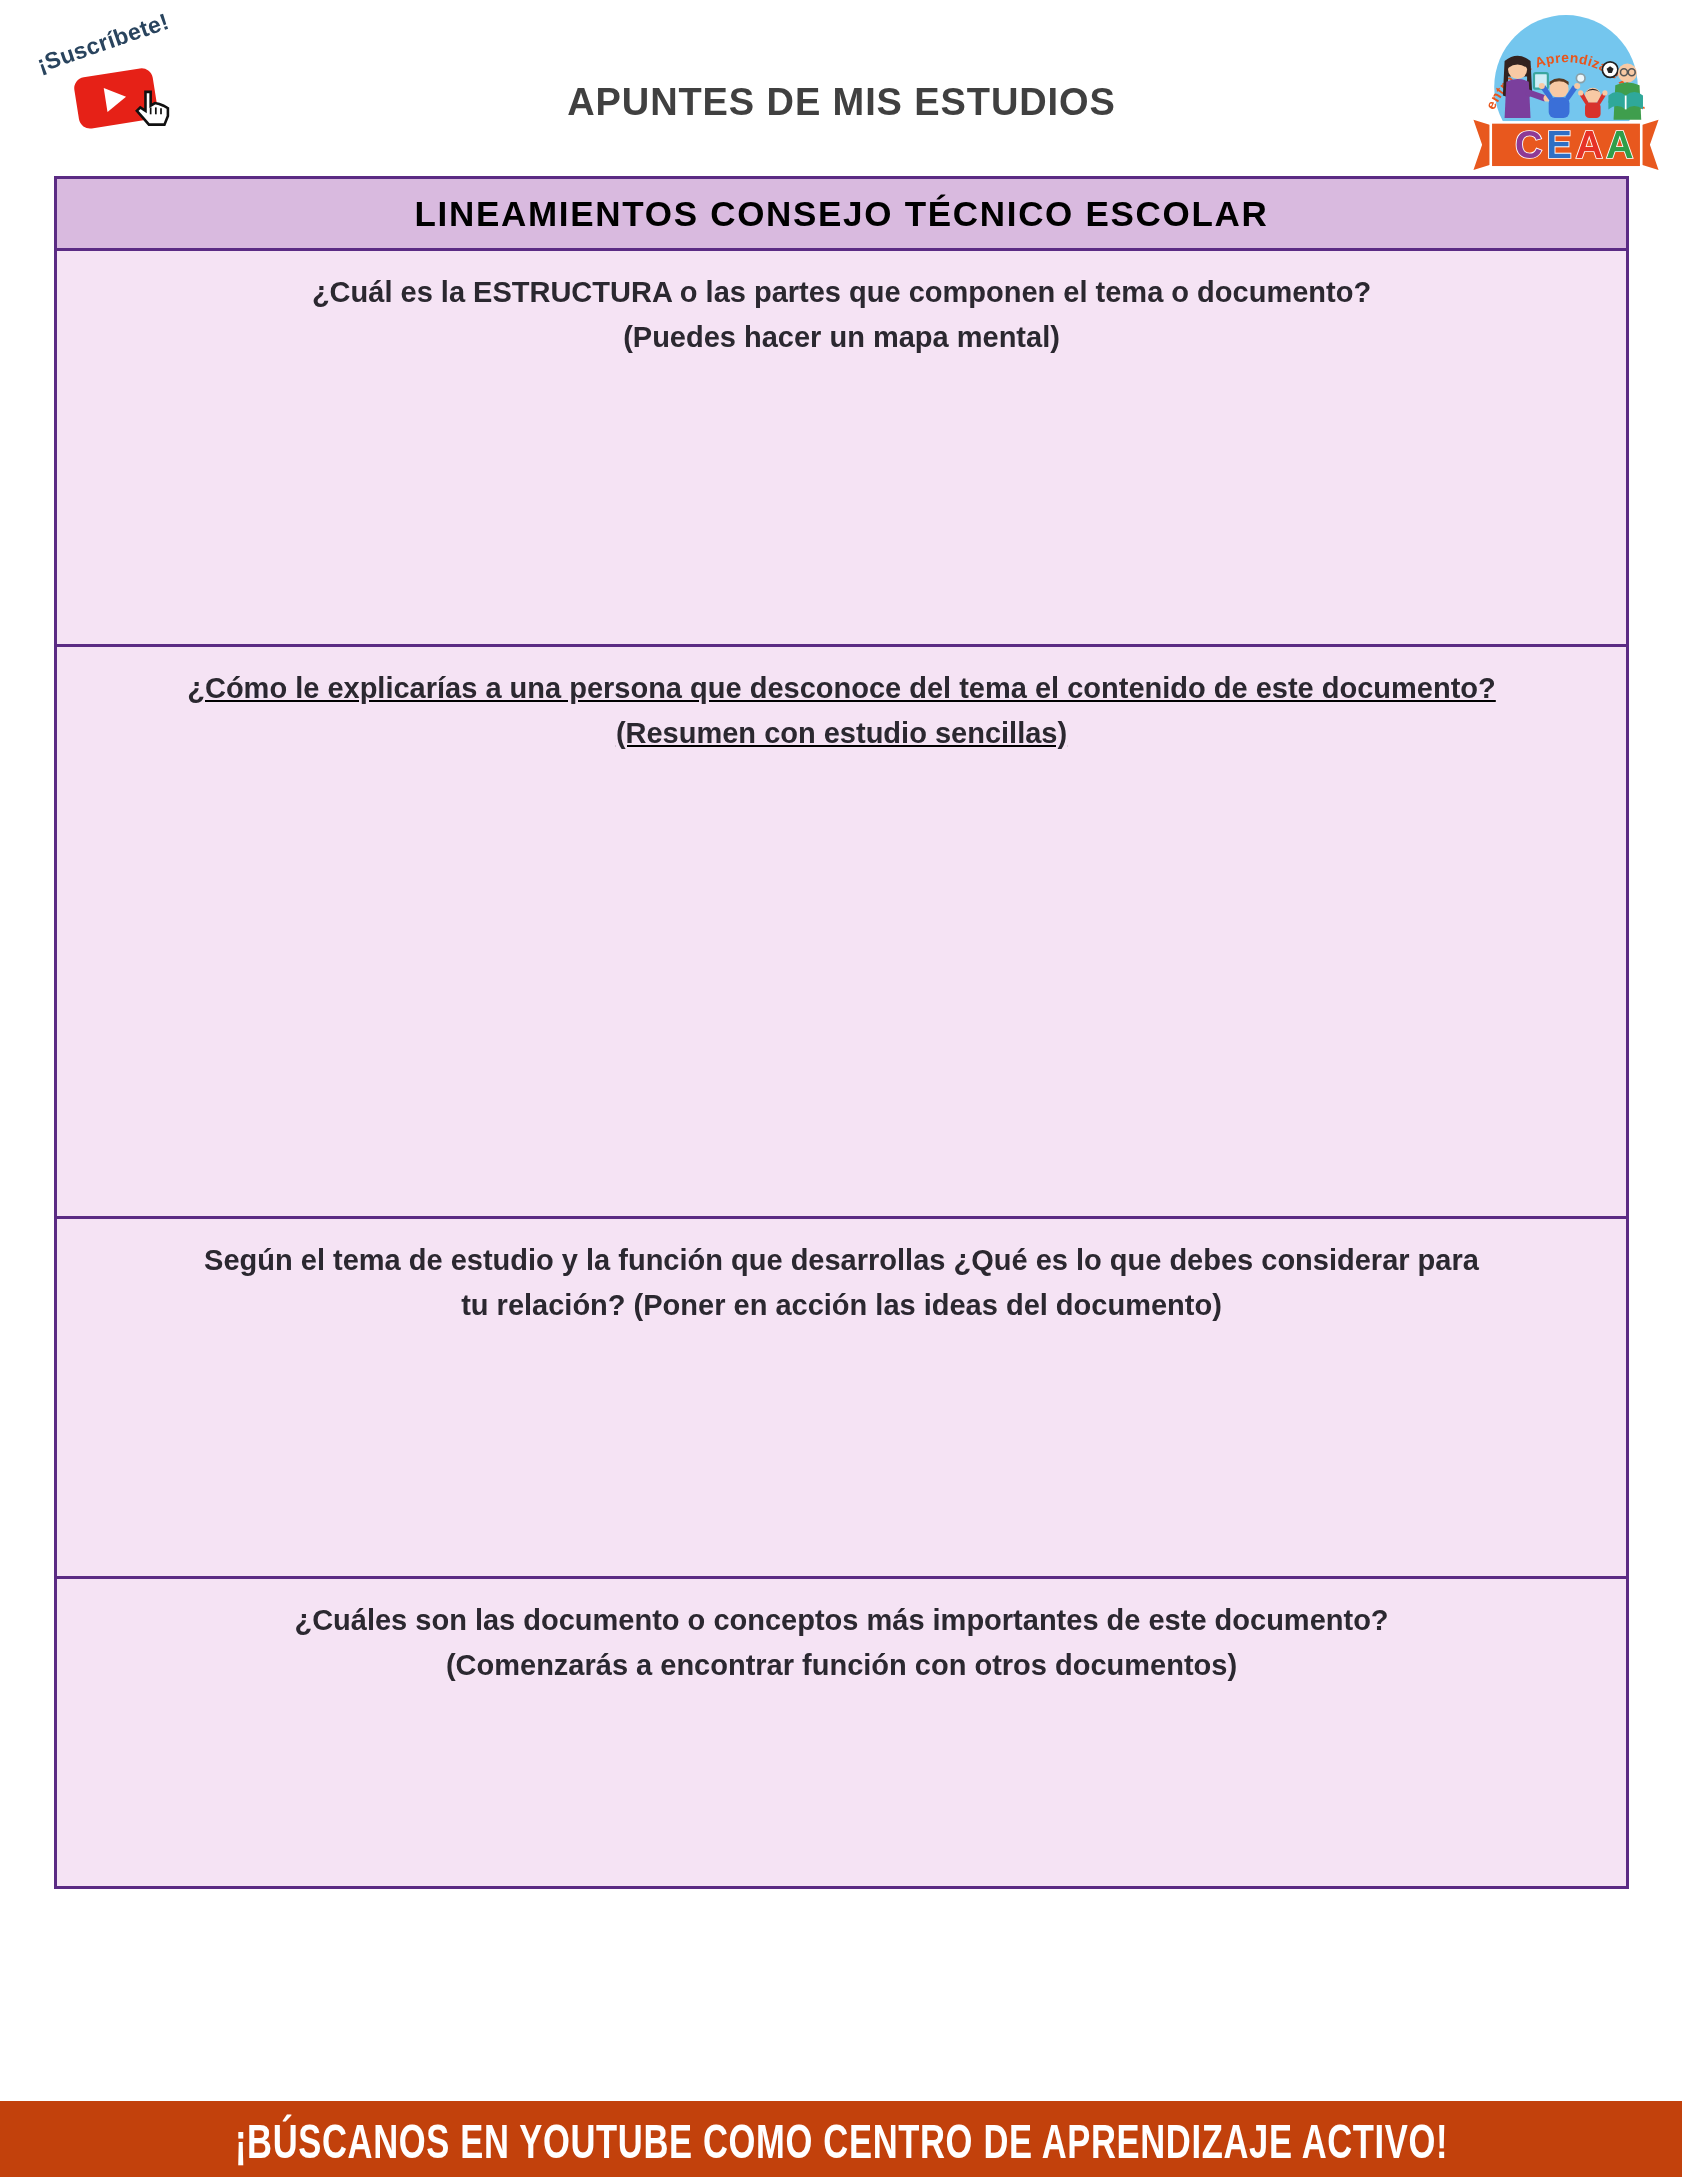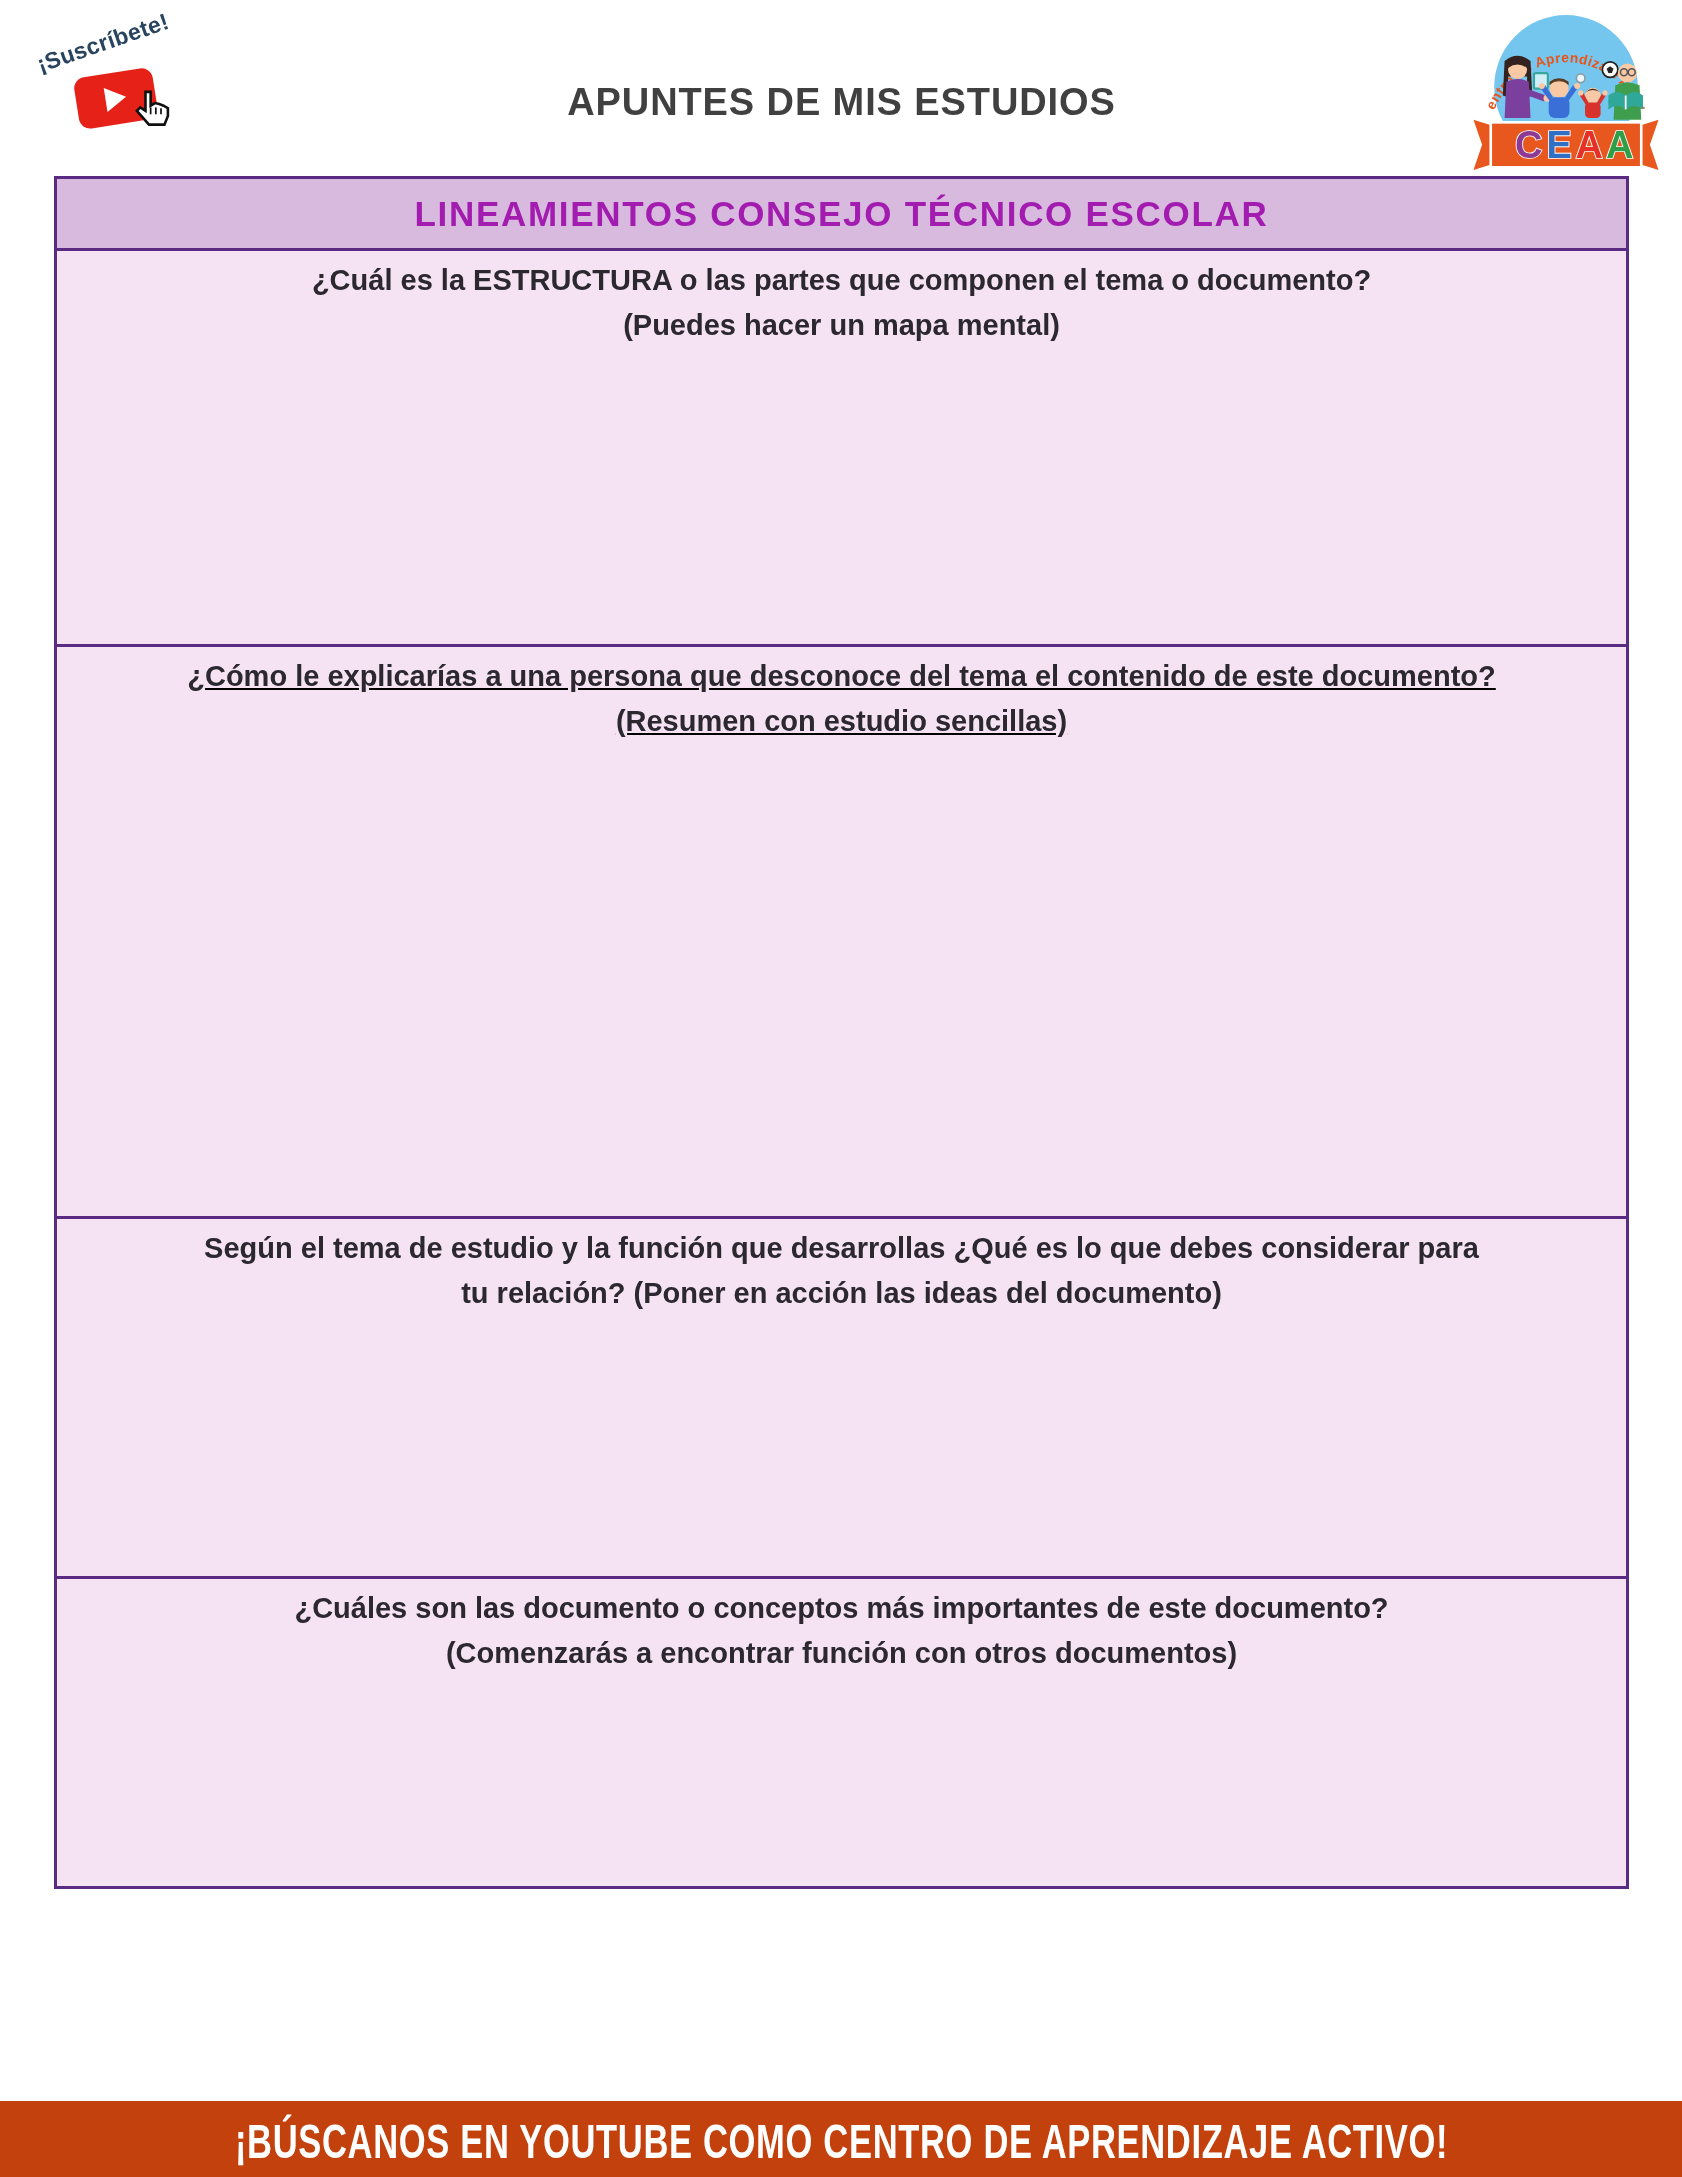--- a/index.html
+++ b/index.html
@@ -55,31 +55,31 @@
     background: #f5e3f4;
   }
   .table-header {
     height: 69px;
     background: #d9badf;
     display: flex;
     align-items: center;
     justify-content: center;
   }
   .table-header span {
-    color: #a21caf;
+    color: #000000;
     font-size: 35px;
     font-weight: bold;
     letter-spacing: 1.7px;
     white-space: nowrap;
   }
   .section {
     background: #f5e3f4;
     border-top: 3.5px solid #5b2b84;
     text-align: center;
-    padding-top: 7px;
+    padding-top: 19px;
   }
   .section .question {
     font-size: 29px;
     font-weight: bold;
     color: #2b2830;
     line-height: 1.55;
     padding: 0 35px;
   }
   .sec-1 { height: 396px; }
   .sec-2 { height: 572px; text-decoration: underline; }

